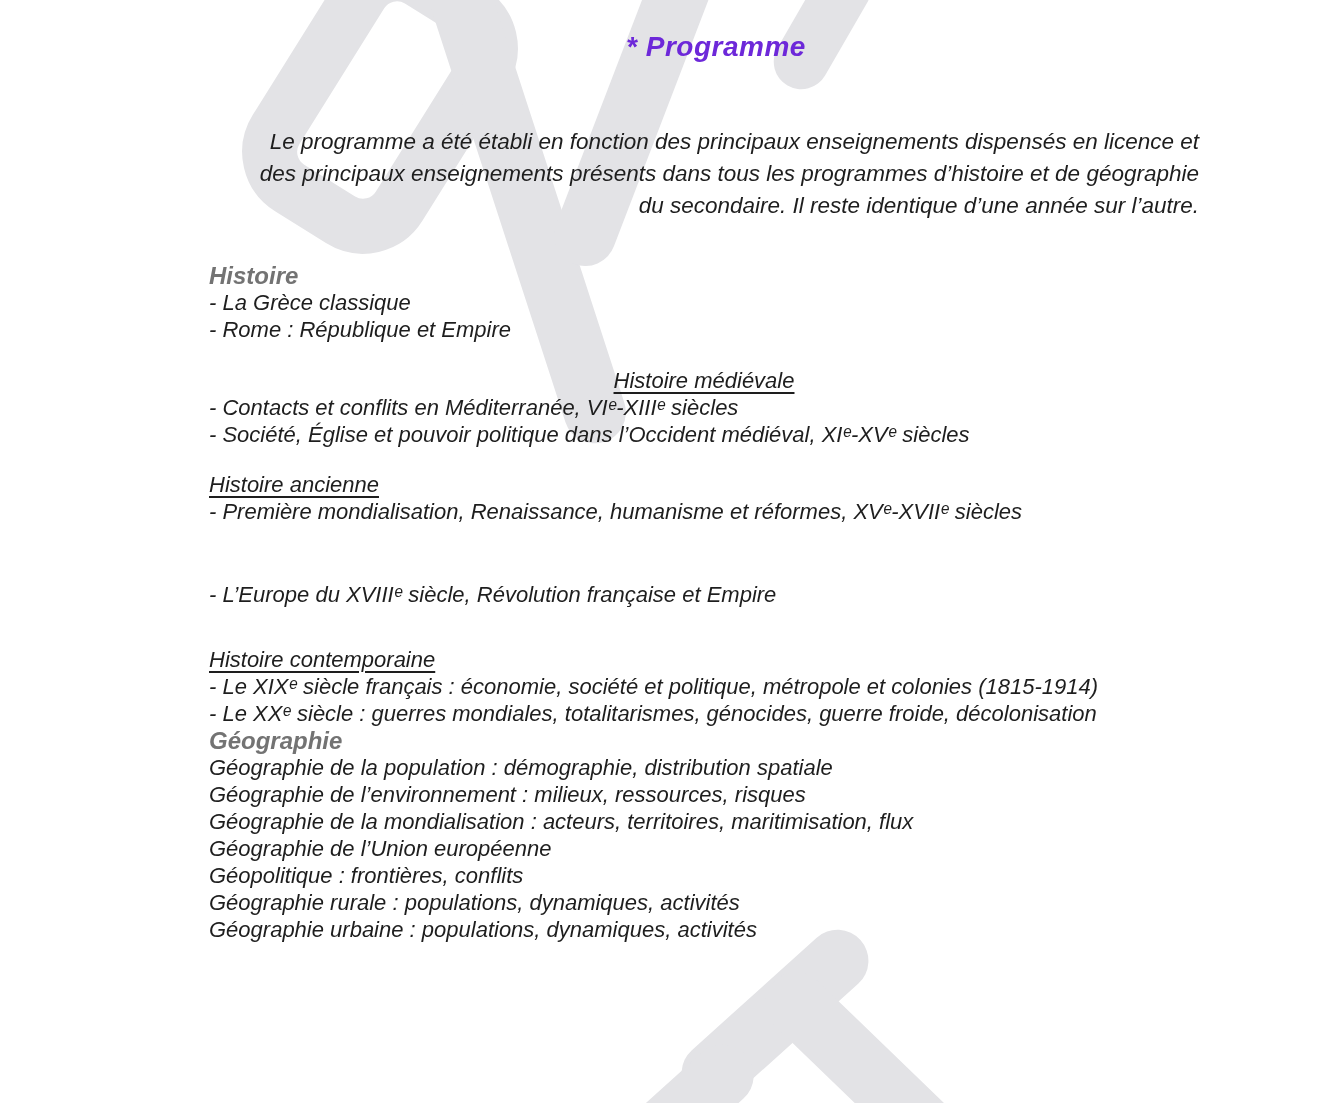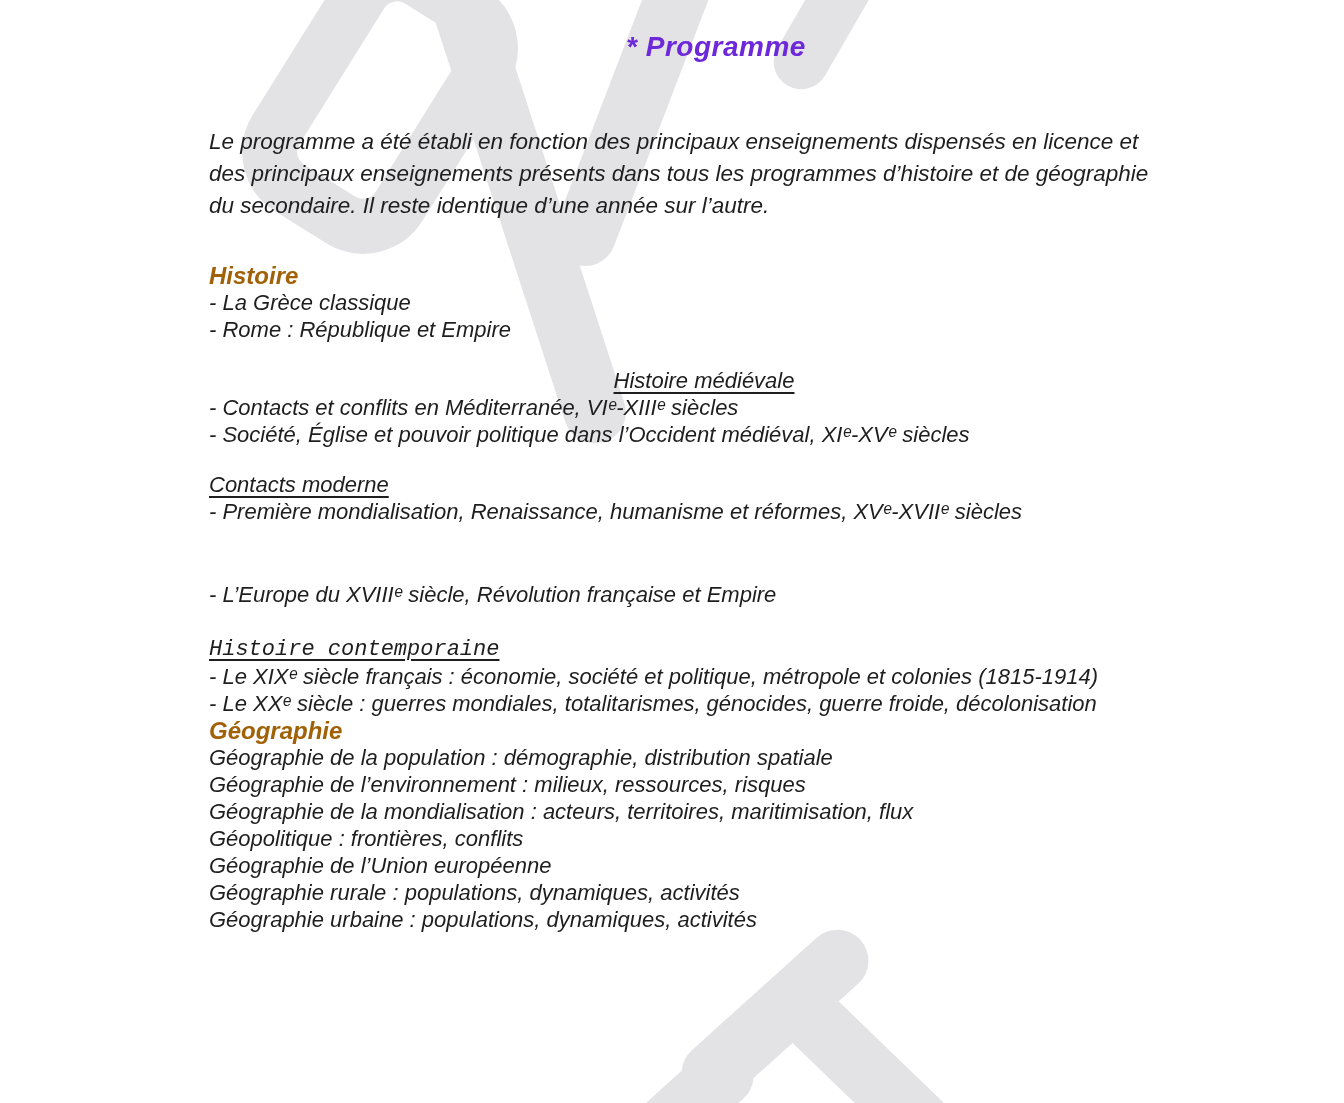--- a/index.html
+++ b/index.html
@@ -34,35 +34,35 @@
   .doc-title {
     position:absolute; top:31px; left:0; width:100%;
     text-align:center; z-index:2;
     font-size:28px; font-weight:bold; color:#6d28d9;
     letter-spacing:0.5px;
     margin-left:44px;
   }
   .content {
     position:absolute; left:209px; top:126px; width:990px; z-index:2;
   }
-  .intro-line { font-size:22.5px; line-height:32px; white-space:nowrap; }
+  .intro-line { font-size:22.5px; line-height:32px; white-space:nowrap;text-align:right; }
   .sec-heading {
-    font-size:24px; font-weight:bold; color:#a16207; line-height:27px;
+    font-size:24px; font-weight:bold; color:#737373; line-height:27px;
   }
   .subhead {
     font-size:22px; line-height:27px;
     text-decoration:underline; text-underline-offset:4px;
     text-decoration-thickness:2px;
   }
   .line { font-size:22px; line-height:27px; white-space:nowrap; }
   .mt-hist  { margin-top:40px; }
   .mt-med   { margin-top:24px;text-align:center; }
   .mt-mod   { margin-top:23px; }
   .mt-eur   { margin-top:56px; }
-  .mt-cont  { margin-top:28px;font-family:Liberation Mono, monospace; }
+  .mt-cont  { margin-top:38px; }
   .mt-geo   { }
 </style>
 </head>
 <body>
 
 <div class="page">
 
   <div class="wm-ring"></div>
   <div class="wm wm-a"></div>
   <div class="wm wm-b"></div>
@@ -83,32 +83,32 @@
 
     <div class="sec-heading mt-hist">Histoire</div>
 
     <div class="line">- La Grèce classique</div>
     <div class="line">- Rome : République et Empire</div>
 
     <div class="subhead mt-med">Histoire médiévale</div>
     <div class="line">- Contacts et conflits en Méditerranée, VIᵉ-XIIIᵉ siècles</div>
     <div class="line">- Société, Église et pouvoir politique dans l’Occident médiéval, XIᵉ-XVᵉ siècles</div>
 
-    <div class="subhead mt-mod">Contacts moderne</div>
+    <div class="subhead mt-mod">Histoire ancienne</div>
     <div class="line">- Première mondialisation, Renaissance, humanisme et réformes, XVᵉ-XVIIᵉ siècles</div>
 
     <div class="line mt-eur">- L’Europe du XVIIIᵉ siècle, Révolution française et Empire</div>
 
     <div class="subhead mt-cont">Histoire contemporaine</div>
     <div class="line">- Le XIXᵉ siècle français : économie, société et politique, métropole et colonies (1815-1914)</div>
     <div class="line">- Le XXᵉ siècle : guerres mondiales, totalitarismes, génocides, guerre froide, décolonisation</div>
 
     <div class="sec-heading mt-geo">Géographie</div>
     <div class="line">Géographie de la population : démographie, distribution spatiale</div>
     <div class="line">Géographie de l’environnement : milieux, ressources, risques</div>
     <div class="line">Géographie de la mondialisation : acteurs, territoires, maritimisation, flux</div>
+    <div class="line">Géographie de l’Union européenne</div>
     <div class="line">Géopolitique : frontières, conflits</div>
-    <div class="line">Géographie de l’Union européenne</div>
     <div class="line">Géographie rurale : populations, dynamiques, activités</div>
     <div class="line">Géographie urbaine : populations, dynamiques, activités</div>
 
   </div>
 </div>
 
 </body></html>

